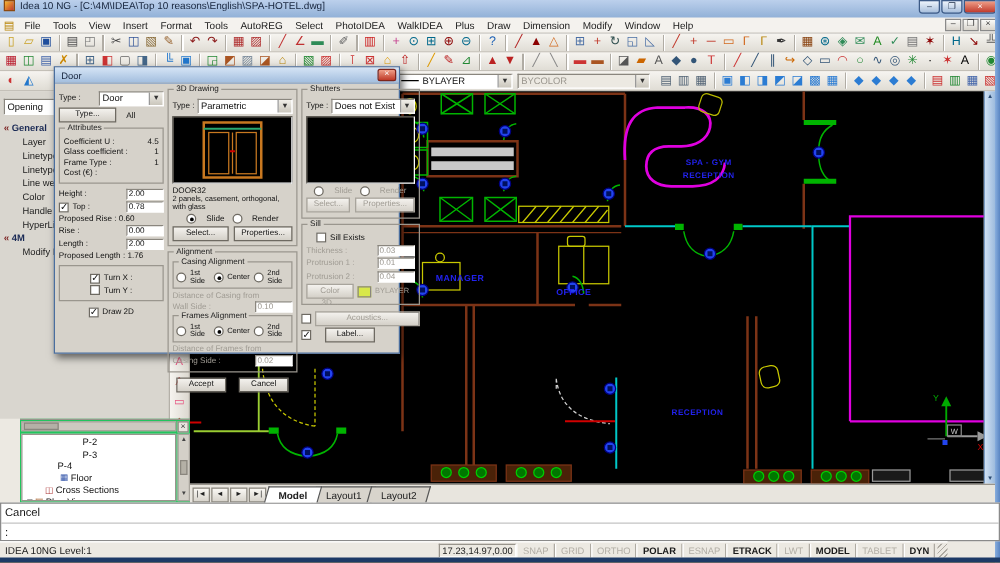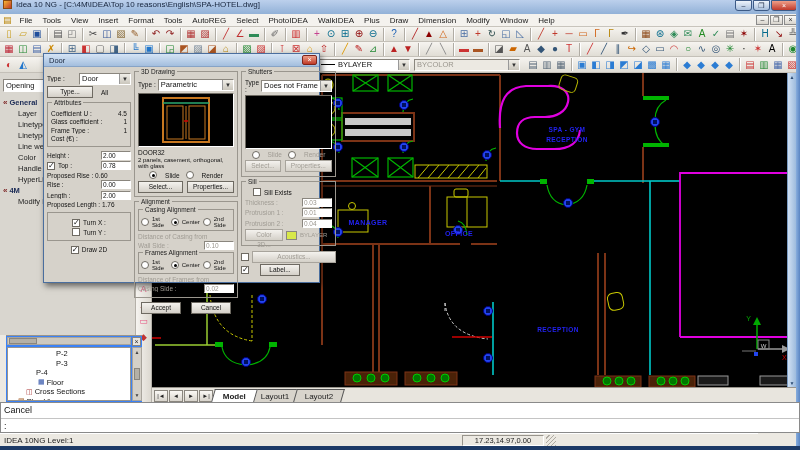--- a/index.html
+++ b/index.html
@@ -44,21 +44,21 @@
 
   
   #palette{position:absolute;left:0;top:73px;width:136px;height:262px;background:#d9d6cf;border-right:1px solid #b4b0a8;padding:2px 1px;}
   #palette-header{width:42px;height:13px;background:#fff;border:1px solid;border-color:#8a867e #fff #fff #8a867e;font-size:7.5px;padding:1px 2px;margin:4px 0 5px 2px;color:#111;}
   .prow{display:flex;align-items:center;height:11px;}
   .prow .chev{color:#7a1f1f;margin:0 2px 0 2px;font-size:8px;}
   .prow.phead{font-weight:bold;color:#1a2a55;font-size:7.5px;}
   .prow.pitem{padding-left:13px;font-size:7.5px;color:#222;}
 
   
-  #treepanel{position:absolute;left:6px;top:335px;width:136px;height:67px;background:#3b82f6;border-top:1px solid #98948c;}
+  #treepanel{position:absolute;left:16px;top:335px;width:136px;height:67px;background:#22c55e;border-top:1px solid #98948c;}
   #tree-topbar{height:10px;display:flex;align-items:center;gap:1px;padding:1px;}
   #tree-hscroll{flex:1;height:8px;background:#cdc9c0;border:1px solid #a8a49c;position:relative;}
   #tree-hthumb{position:absolute;left:1px;top:0;width:28px;height:6px;background:#b4b0a6;border:1px solid #8a867e;}
   #tree-close{width:9px;height:9px;border:1px solid #8a867e;background:#e8e5df;font-size:7px;line-height:7px;text-align:center;color:#333;flex:none;}
   #tree-body{position:absolute;left:1px;top:11px;right:11px;bottom:1px;background:#fff;border:1px solid #98948c;overflow:hidden;padding-top:1px;}
   .titem{display:flex;align-items:center;height:9.5px;font-size:7.5px;color:#111;white-space:nowrap;}
   .titem .texp{width:8px;font-size:6px;color:#555;text-align:center;flex:none;}
   .titem .ticon{font-size:7px;margin-right:2px;flex:none;}
   #tree-vscroll{position:absolute;top:11px;right:0;width:10px;bottom:1px;background:#d4d0c8;border:1px solid #a8a49c;display:flex;flex-direction:column;align-items:center;justify-content:space-between;padding:1px 0;}
   .vsbtn{font-size:5px;color:#444;height:7px;line-height:7px;}
@@ -687,20 +687,33 @@
   </div>
 
   <div id="cmd">
     <div id="cmd-line1">Cancel</div>
     <div id="cmd-line2">:</div>
   </div>
 
   <div id="statusbar">
     <span id="status-app">IDEA 10NG Level:1</span>
     <span id="status-coords">17.23,14.97,0.00</span>
+    <span id="status-toggles">
+
+    <span class="stg">SNAP</span>
+        <span class="stg">GRID</span>
+        <span class="stg">ORTHO</span>
+        <span class="stg on">POLAR</span>
+        <span class="stg">ESNAP</span>
+        <span class="stg on">ETRACK</span>
+        <span class="stg">LWT</span>
+        <span class="stg on">MODEL</span>
+        <span class="stg">TABLET</span>
+        <span class="stg on">DYN</span>
+      </span>
     <span id="grip"></span>
   </div>
   <div id="bottom-border"></div>
 
   <div id="dialog">
     <div id="dlg-title">
       <span id="dlg-title-text">Door</span>
       <span id="dlg-close">×</span>
     </div>
     <div id="dlg-body">
@@ -850,21 +863,21 @@
           <span class="btn" style="width:40px;">Cancel</span>
         </div>
       </div>
 
       <div class="dcol3">
         <div class="grp" style="margin-top:0;">
           <span class="glabel">Shutters</span>
           <div class="drow">
             <span style="margin-right:2px;">Type :</span>
             <span class="combo" style="flex:1;">
-              <span class="cval">Does not Frame</span>
+              <span class="cval">Does not Exist</span>
               <span class="carr">▼</span>
             </span>
           </div>
           <div class="preview"></div>
           <div class="drow dis-t" style="justify-content:center;gap:6px;">
             <span class="rd"></span>
             <span>Slide</span>
             <span class="rd"></span>
             <span>Render</span>
           </div>

